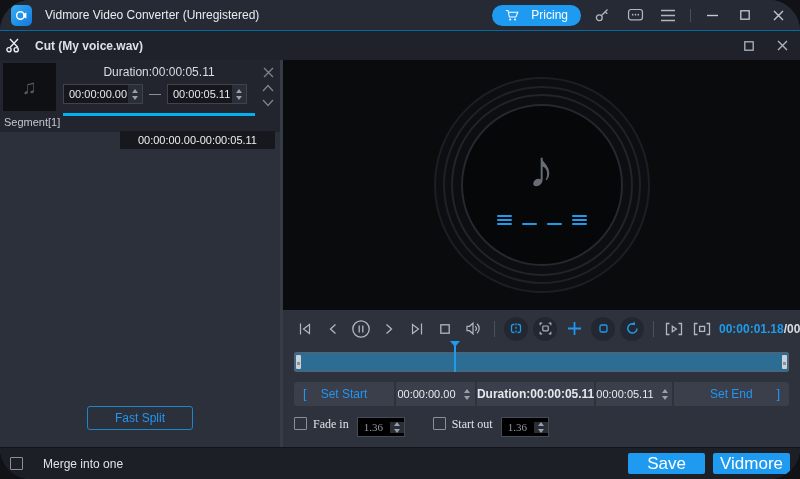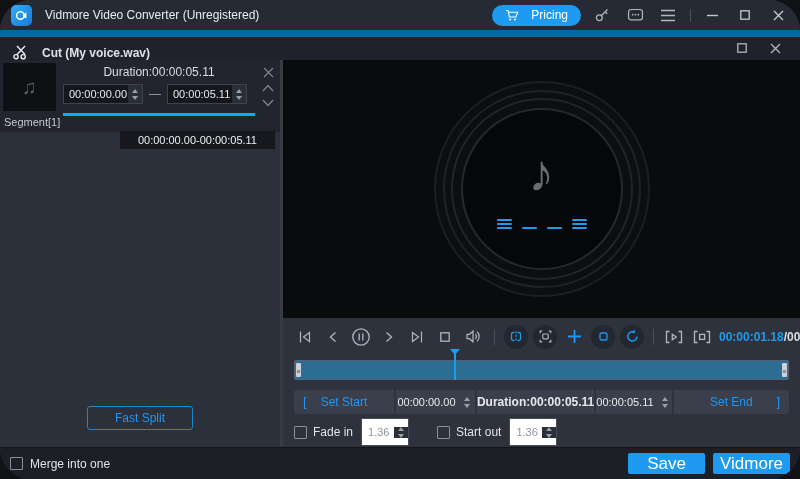--- a/index.html
+++ b/index.html
@@ -15,22 +15,22 @@
              display:flex; align-items:center; justify-content:center; flex:0 0 auto; }
   .tb-title { margin-left:13px; color:#e9ecf0; }
   .tb-spacer { flex:1; }
   .pricing { height:21px; background:#1e9bf0; border-radius:11px; color:#fff;
              display:flex; align-items:center; gap:12px; padding:0 13px; cursor:pointer; }
   .tb-icon { width:24px; height:24px; display:flex; align-items:center; justify-content:center;
              margin-left:9px; cursor:pointer; }
   .tb-sep { width:1px; height:13px; background:#4a505b; margin-left:10px; }
 
   
-  .dlg-header { height:30px; background:#1f222a; border-top:7px solid #0369a1;
-                display:flex; align-items:flex-end; padding:0 13px; }
+  .dlg-header { height:30px; background:#1f222a; border-top:1px solid #0369a1;
+                display:flex; align-items:center; padding:0 6px; }
   .dlg-title { margin-left:13px; font-weight:bold; color:#dde1e7; }
 
   
   .main { display:flex; height:387px; }
   .left { width:283px; background:#2b303a; border-right:3px solid #363b45;
           position:relative; flex:0 0 auto; }
   .right { flex:1; display:flex; flex-direction:column; min-width:0; }
 
   
   .seg-block { background:#22252d; display:flex; padding:3px 2px 0 3px; height:72px; }
@@ -111,33 +111,33 @@
   .c-setstart { width:104px; cursor:pointer; } .c-setend { width:120px; cursor:pointer; }
   .c-spin { width:82px; } .c-spin2 { width:77px; } .c-dur { flex:1; }
   .bracket { position:absolute; color:#2196f3; font-size:13px; top:4px; }
   .bl { left:9px; } .br { right:9px; }
   .blue-lbl { color:#2196f3; }
   .cell .val { color:#e8ebed; font-size:11px; }
   .cell .spin { background:transparent; margin-left:4px; }
   .c-dur .lbl { color:#e4e7eb; font-weight:bold; font-size:12px; }
 
   
-  .fade-row { height:30px; display:flex; align-items:center; margin-top:3px; }
+  .fade-row { height:30px; display:flex; margin-top:11px;font-family:Liberation Serif, serif; }
   .chk { width:13px; height:13px; border:1px solid #8a9099; border-radius:1px; background:transparent;
          flex:0 0 auto; cursor:pointer; }
   .fade-lbl { margin-left:6px; color:#dfe3e8; }
-  .fspin { width:48px; height:28px; background:#ffffff; border:1px solid #454b57; margin-left:8px;
+  .fspin { width:48px; height:20px; background:#000000; border:1px solid #454b57; margin-left:8px;
            display:flex; align-items:center; }
   .fspin .fv { flex:1; color:#8f959e; font-size:11px; padding-left:6px; }
   .fgap { width:28px; }
 
   
   .footer { height:32px; background:#1c1f26; border-top:1px solid #12141a; display:flex;
             align-items:center; padding:0 10px; }
-  .merge-lbl { margin-left:7px; color:#dfe3e8;text-align:right; }
+  .merge-lbl { margin-left:20px; color:#dfe3e8;text-align:right; }
   .sbtn { width:77px; height:21px; background:#1e9bf0; border:none; border-radius:2px; color:#fff;
           font-size:17px; display:flex; align-items:center; justify-content:center; cursor:pointer; }
   .sbtn + .sbtn { margin-left:8px; }
   .f-spacer { flex:1; }
 
   svg { display:block; }
 </style>
 </head>
 <body>
 

